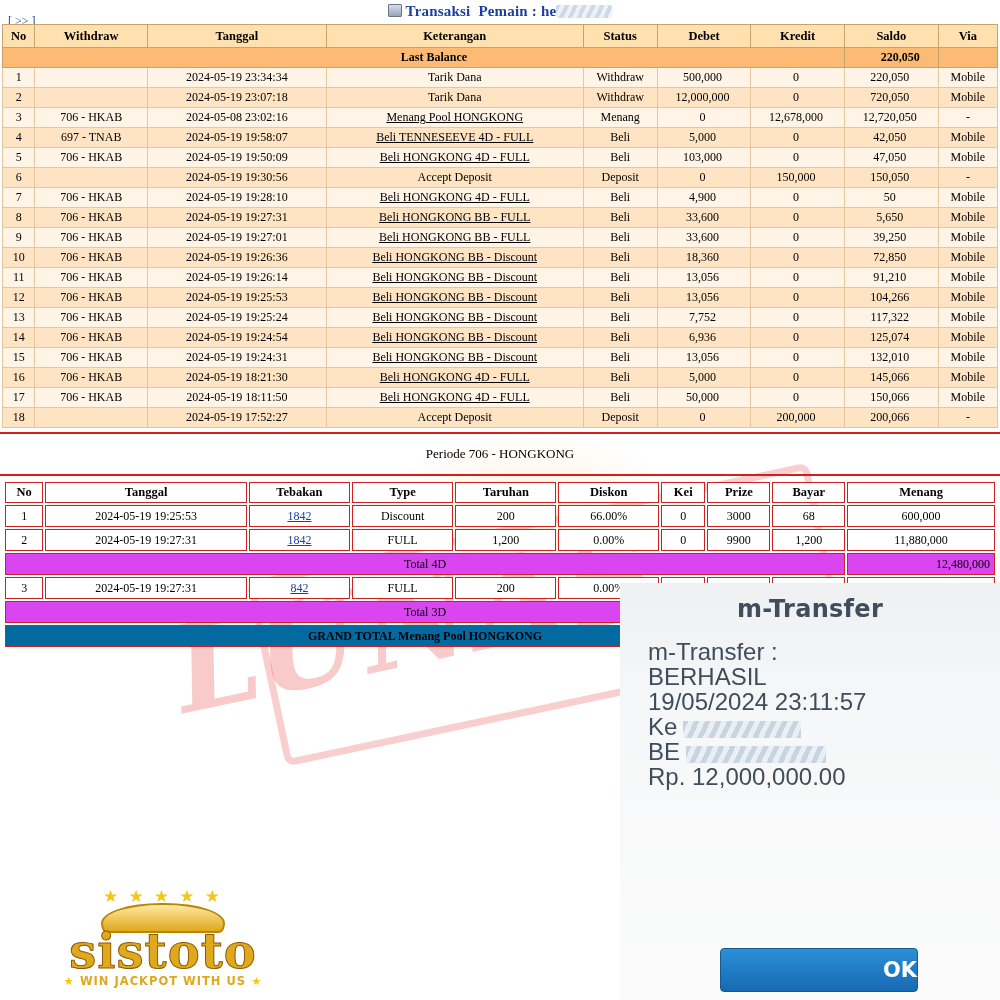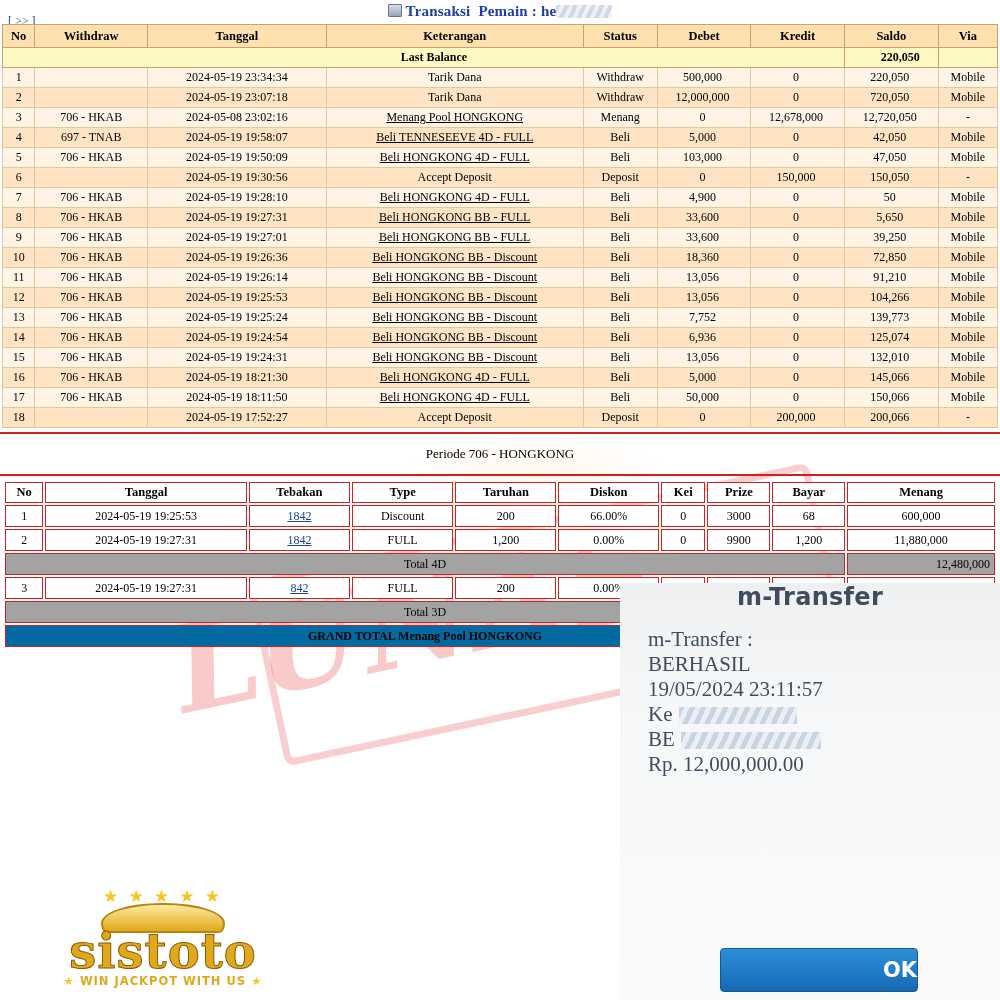--- a/index.html
+++ b/index.html
@@ -125,21 +125,21 @@
     border: 1px solid #e4c79c;
     padding: 1px 3px;
     font-size: 12px;
     height: 17px;
     text-align: center;
     color: #000;
   }
   tr.row-a td { background: #fff4e6; }
   tr.row-b td { background: #ffe4c4; }
   tr.lastbal td {
-    background: #fef9c3;
+    background: #fdba74;
     font-weight: bold;
     border: 1px solid #c8a26a;
     padding-left: 24px;
   }
   .c-blue { color: #1a3fa0; }
   .c-link { color: #1a3fa0; text-decoration: underline; cursor: pointer; }
   .c-red { color: #cc0000; }
   .c-orange { color: #d2691e; }
   .ta-r { text-align: right; padding-right: 6px !important; }
   .ta-c { text-align: center; }
@@ -179,21 +179,21 @@
   }
   table.detail td {
     border: 1px solid #d02020;
     background: #ffffff;
     font-size: 12px;
     padding: 2px 4px;
     text-align: center;
     height: 16px;
   }
   table.detail td.total-cell {
-    background: #a3a3a3;
+    background: #d946ef;
     font-weight: normal;
   }
   table.detail td.grand {
     background: #0369a1;
     font-weight: bold;
   }
   .ul-link { color: #1a3fa0; text-decoration: underline; cursor: pointer; }
 
   
   .phone {
@@ -205,26 +205,27 @@
     background: linear-gradient(#eef0f1, #f6f7f8 30%, #fbfbfb);
     z-index: 3;
     overflow: hidden;
   }
   .phone-title {
     text-align: center;
     font-family: "DejaVu Sans", sans-serif;
     font-size: 24px;
     font-weight: bold;
     color: #3f4d5c;
+    padding-top: 12px;
     letter-spacing: 0.3px;
   }
   .phone-body {
     padding: 16px 0 0 28px;
-    font-family: Liberation Serif, serif;
-    font-size: 21px;
+    font-family: Liberation Sans, sans-serif;
+    font-size: 24px;
     color: #3f4d5c;
     line-height: 25px;
   }
   .phone-body div { white-space: nowrap; }
   .redact2 {
     display: inline-block;
     width: 118px;
     height: 17px;
     vertical-align: -3px;
     background: repeating-linear-gradient(115deg, #c9d4e1 0 5px, #e9eff5 5px 10px);
@@ -470,21 +471,21 @@
         <td>Mobile</td>
       </tr>
       <tr class="row-a">
         <td>13</td>
         <td>706 - HKAB</td>
         <td>2024-05-19 19:25:24</td>
         <td class="c-link">Beli HONGKONG BB - Discount</td>
         <td class="c-orange">Beli</td>
         <td class="ta-r">7,752</td>
         <td class="ta-r c-blue">0</td>
-        <td class="ta-r c-blue">139,773</td>
+        <td class="ta-r c-blue">117,322</td>
         <td>Mobile</td>
       </tr>
       <tr class="row-b">
         <td>14</td>
         <td>706 - HKAB</td>
         <td>2024-05-19 19:24:54</td>
         <td class="c-link">Beli HONGKONG BB - Discount</td>
         <td class="c-orange">Beli</td>
         <td class="ta-r">6,936</td>
         <td class="ta-r c-blue">0</td>

